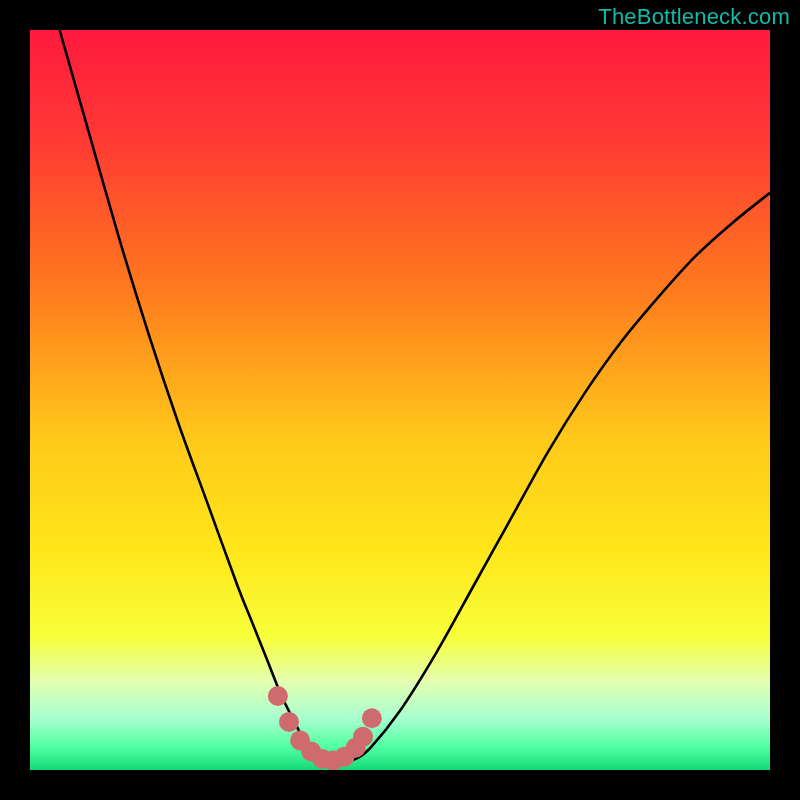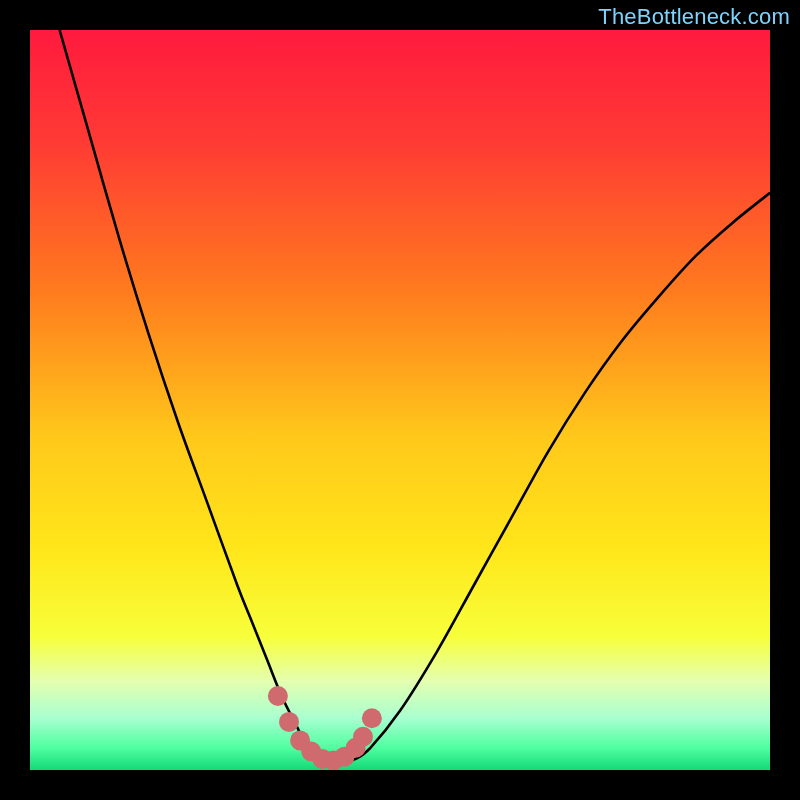--- a/index.html
+++ b/index.html
@@ -16,21 +16,21 @@
     left: 0;
     top: 0;
     width: 800px;
     height: 800px;
     background: #000;
   }
   .watermark {
     position: absolute;
     top: 4px;
     right: 10px;
-    color: #7dd3fc;
+    color: #14b8a6;
     font-size: 22px;
     font-weight: 500;
     letter-spacing: 0.2px;
     z-index: 50;
   }
   .plot {
     position: absolute;
     left: 30px;
     top: 30px;
     width: 740px;

